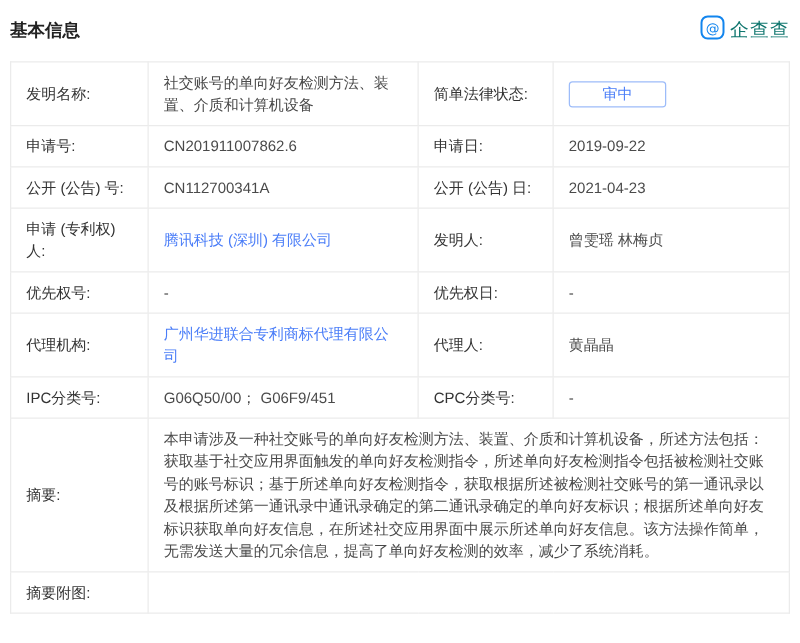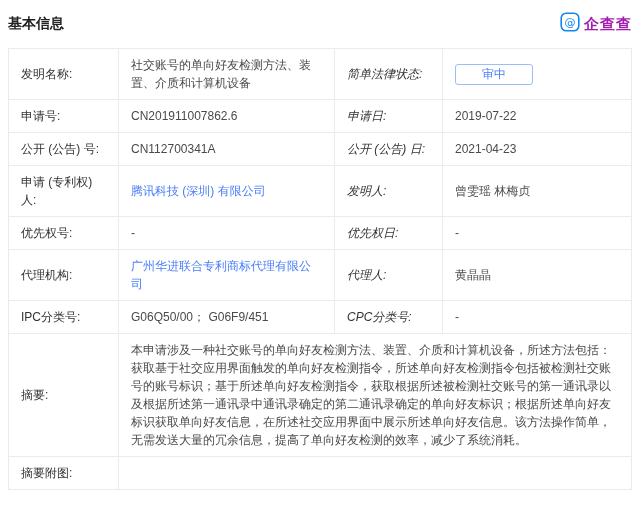--- a/index.html
+++ b/index.html
@@ -21,43 +21,43 @@
     font-weight: bold;
     color: #222222;
   }
   .brand {
     display: flex;
     align-items: center;
     gap: 4px;
     cursor: pointer;
   }
   .brand-text {
-    color: #a21caf;
+    color: #0f766e;
     font-size: 15px;
-    font-weight: bold;
+    font-weight: normal;
     letter-spacing: 1px;
   }
   table.info-table {
     width: 100%;
     border-collapse: collapse;
     font-size: 12px;
     table-layout: fixed;
   }
   .info-table td {
     border: 1px solid #ebebeb;
     padding: 7px 12px;
     line-height: 18px;
     vertical-align: middle;
     color: #4a4a4a;
     word-break: break-all;
   }
   .info-table td.lbl { color: #333333; }
   .col-l1 { width: 110px; margin-top: 28px; }
   .col-v1 { width: 216px; }
-  .col-l2 { width: 108px; font-style: italic; }
+  .col-l2 { width: 108px; }
   .col-v2 { width: auto; }
   a.link { color: #4a7df8; text-decoration: none; cursor: pointer; }
   .badge {
     display: inline-block;
     color: #4a7df8;
     border: 1px solid #9dbcf9;
     border-radius: 3px;
     padding: 0 26px;
     line-height: 19px;
     font-size: 12px;
@@ -91,21 +91,21 @@
       <td class="col-v1">社交账号的单向好友检测方法、装置、介质和计算机设备</td>
       <td class="lbl col-l2">简单法律状态:</td>
       <td class="col-v2">
         <span class="badge">审中</span>
       </td>
     </tr>
     <tr>
       <td class="lbl col-l1">申请号:</td>
       <td class="col-v1">CN201911007862.6</td>
       <td class="lbl col-l2">申请日:</td>
-      <td class="col-v2">2019-07-22</td>
+      <td class="col-v2">2019-09-22</td>
     </tr>
     <tr>
       <td class="lbl col-l1">公开 (公告) 号:</td>
       <td class="col-v1">CN112700341A</td>
       <td class="lbl col-l2">公开 (公告) 日:</td>
       <td class="col-v2">2021-04-23</td>
     </tr>
     <tr>
       <td class="lbl col-l1">申请 (专利权) 人:</td>
       <td class="col-v1">

